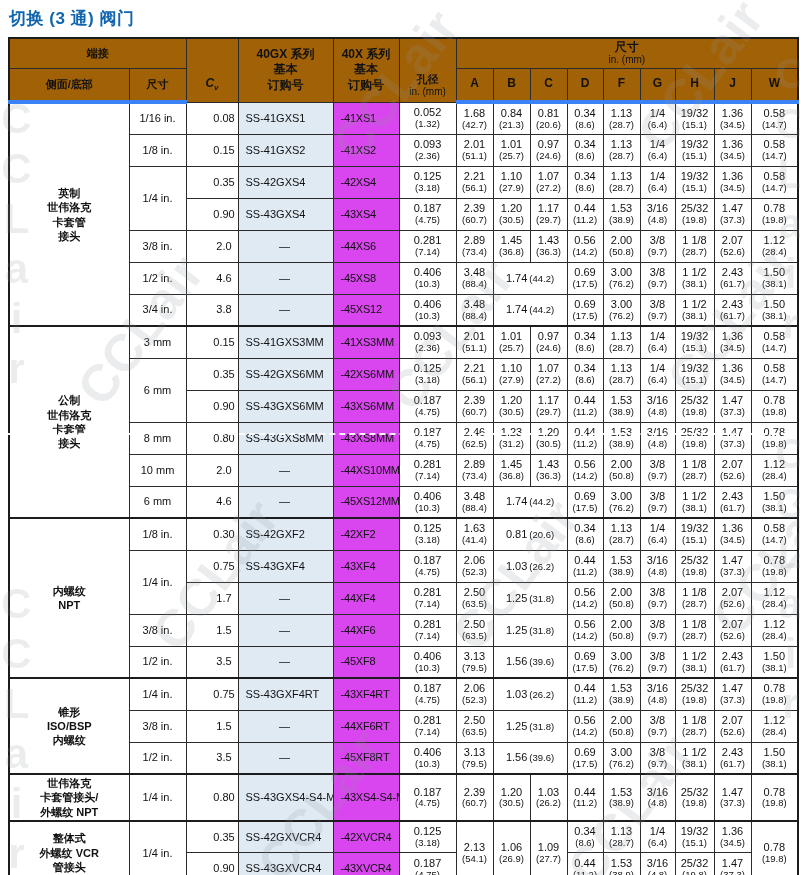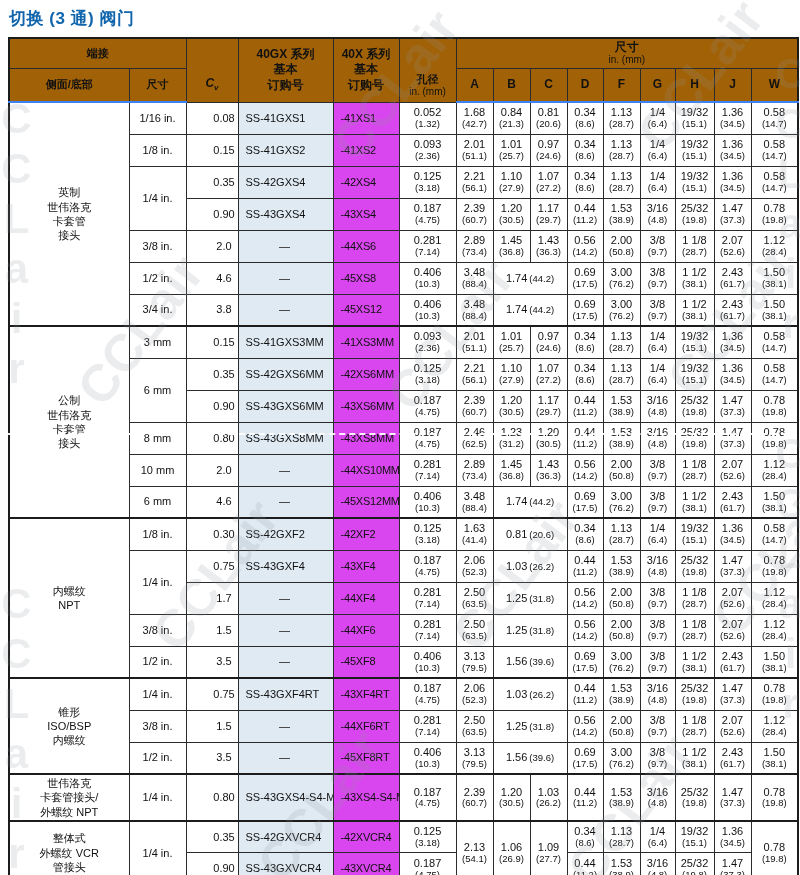--- a/index.html
+++ b/index.html
@@ -16,34 +16,34 @@
     margin-left:8px;width:789px;border:2px solid #1c1c1c;
   }
   th,td{
     border:1px solid #2b2b2b;padding:1px 2px;
     text-align:center;vertical-align:middle;line-height:1.15;
     overflow:hidden;
   }
   thead th{background:#a16207;font-weight:bold;font-size:11px;}
   tr.h1{height:30px;}
   tr.h2{height:34px;}
-  tr.h2 th{border-bottom:2px solid #3b82f6;}
+  tr.h2 th{border-bottom:4px solid #3b82f6;}
   th.dimletter{font-size:12px;}
   th.cvhead{vertical-align:bottom;padding-bottom:9px;font-size:12px;font-style:italic;}
   th.cvhead sub{font-size:8px;font-style:italic;}
   th.multiline{white-space:pre-line;font-size:12px;line-height:1.3;}
   th.orifhead{vertical-align:bottom;padding-bottom:4px;}
   .unit{font-weight:normal;font-size:10px;}
   .dims-big{font-size:12px;}
   tbody tr{height:32px;}
   tbody tr.tall{height:42px;}
   tbody td{font-size:11px;background:#fff;}
   tbody tr.gfirst td{border-top:2px solid #1c1c1c;}
   td.glabel{
-    font-weight:normal;white-space:pre-line;font-size:11px;line-height:1.3;
+    font-weight:bold;white-space:pre-line;font-size:11px;line-height:1.3;
   }
   td.k-gx{background:#dfeaf3;text-align:left;padding-left:7px;font-size:10.5px;white-space:nowrap;margin-left:19px;}
   td.k-x{background:#d946ef;text-align:left;padding-left:7px;font-size:10.5px;white-space:nowrap;letter-spacing:-0.2px;}
   td.k-gx.dash,td.k-x.dash{text-align:center;padding-left:0;}
   td.k-cv{text-align:center;padding-left:26px;}
   td.k-size{text-align:center;white-space:nowrap;}
   .v{font-size:11px;}
   .mm{font-size:9.5px;}
   span.mm{margin-left:2px;}
   .wm-layer{position:absolute;left:0;top:0;width:800px;height:875px;z-index:5;pointer-events:none;}

